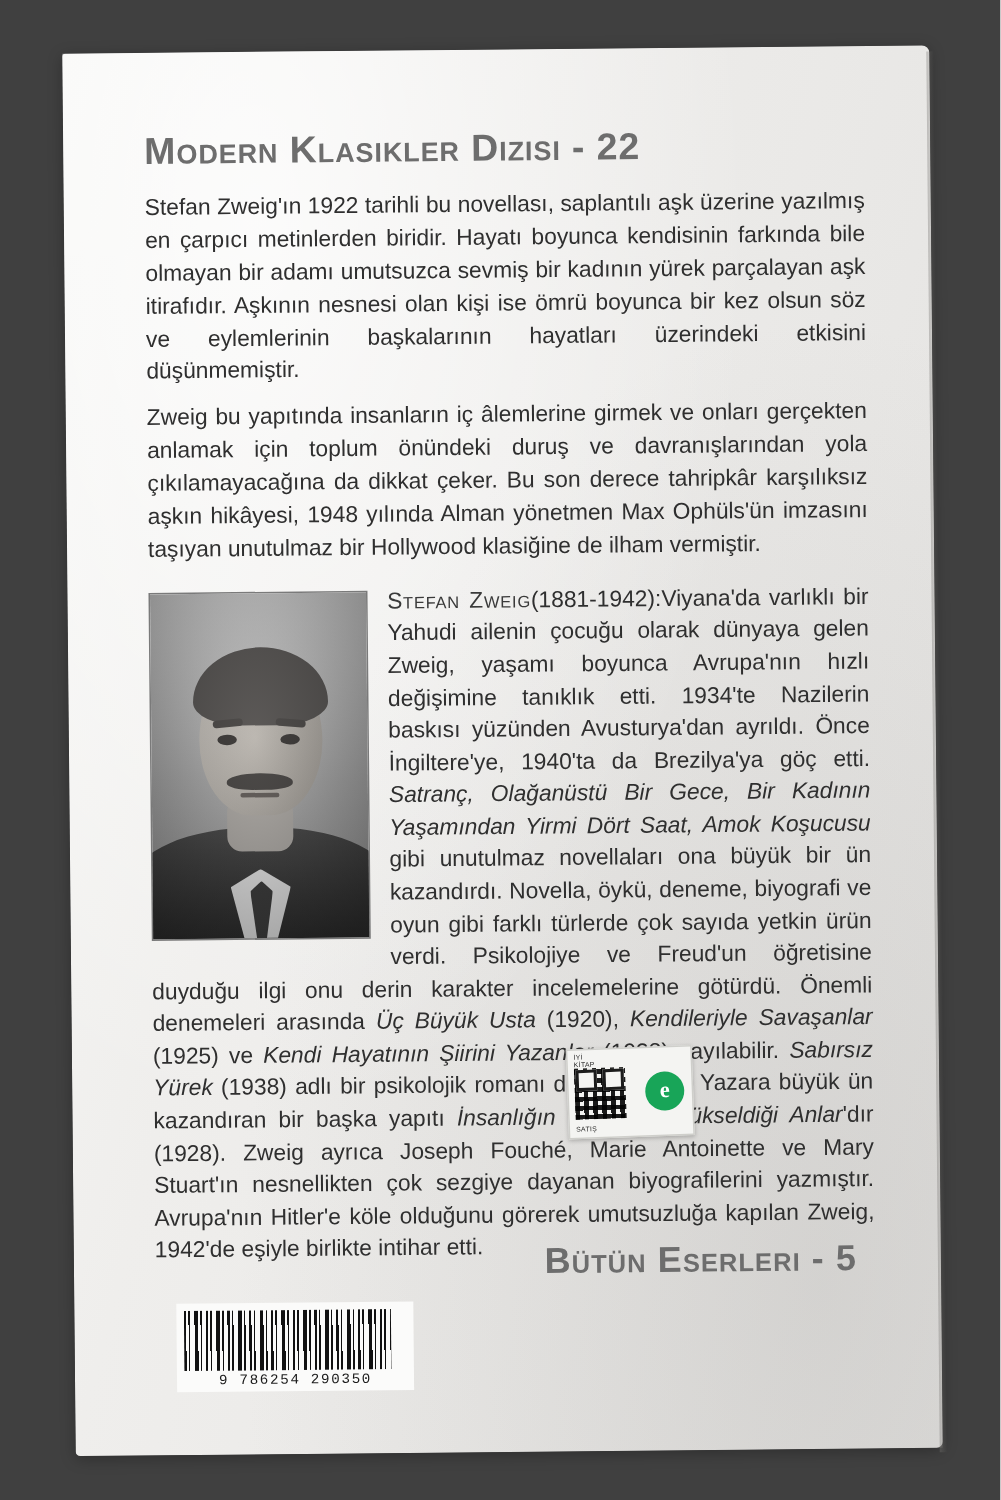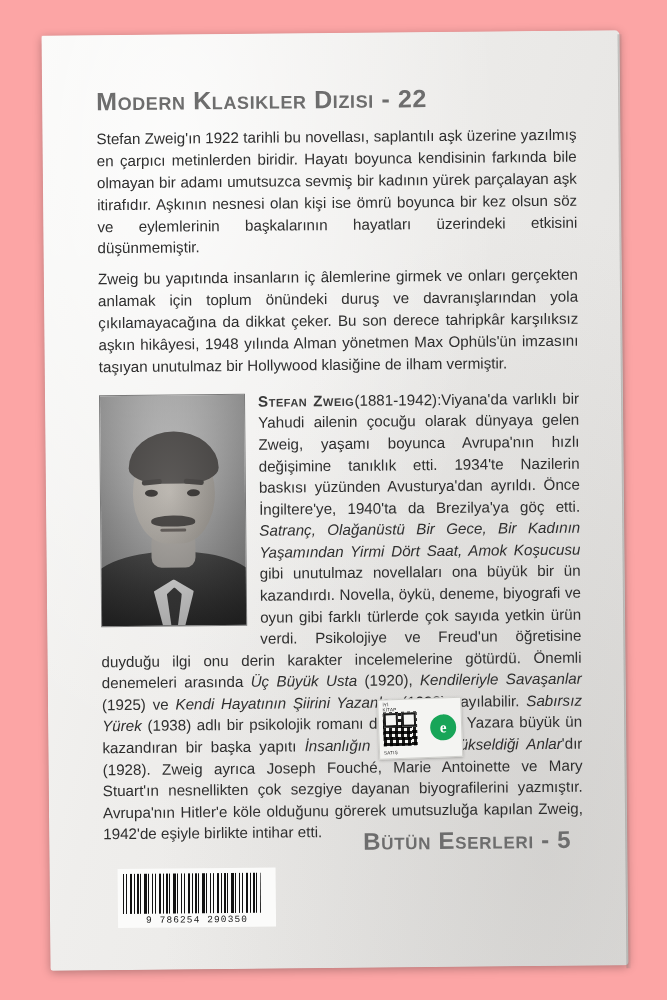--- a/index.html
+++ b/index.html
@@ -13,21 +13,21 @@
     font-family: "Liberation Sans", sans-serif;
     overflow: hidden;
     position: relative;
   }
 
   
   #photo-stage {
     position: absolute;
     left: 0; top: 0;
     width: 667px; height: 1000px;
-    background: #fca5a5;
+    background: #404040;
   }
 
   #book-cover {
     position: absolute;
     left: 46px;
     top: 33px;
     width: 578px;
     height: 935px;
     background: #efefef;
     background-image:
@@ -189,21 +189,21 @@
   .bio {
     font-size: 15.2px;
     line-height: 1.42;
     color: #2f2f2f;
     text-align: justify;
     font-family: "Liberation Sans", sans-serif;
     margin: 0;
   }
   .bio .name {
     font-variant: small-caps;
-    font-weight: bold;
+    font-weight: normal;
     letter-spacing: 0.5px;
     color: #3a3a3a;
   }
   .bio i { font-style: italic; }
 
   #bio-block:after { content: ""; display: block; clear: both; }
 
   
   #sticker {
     position: absolute;

